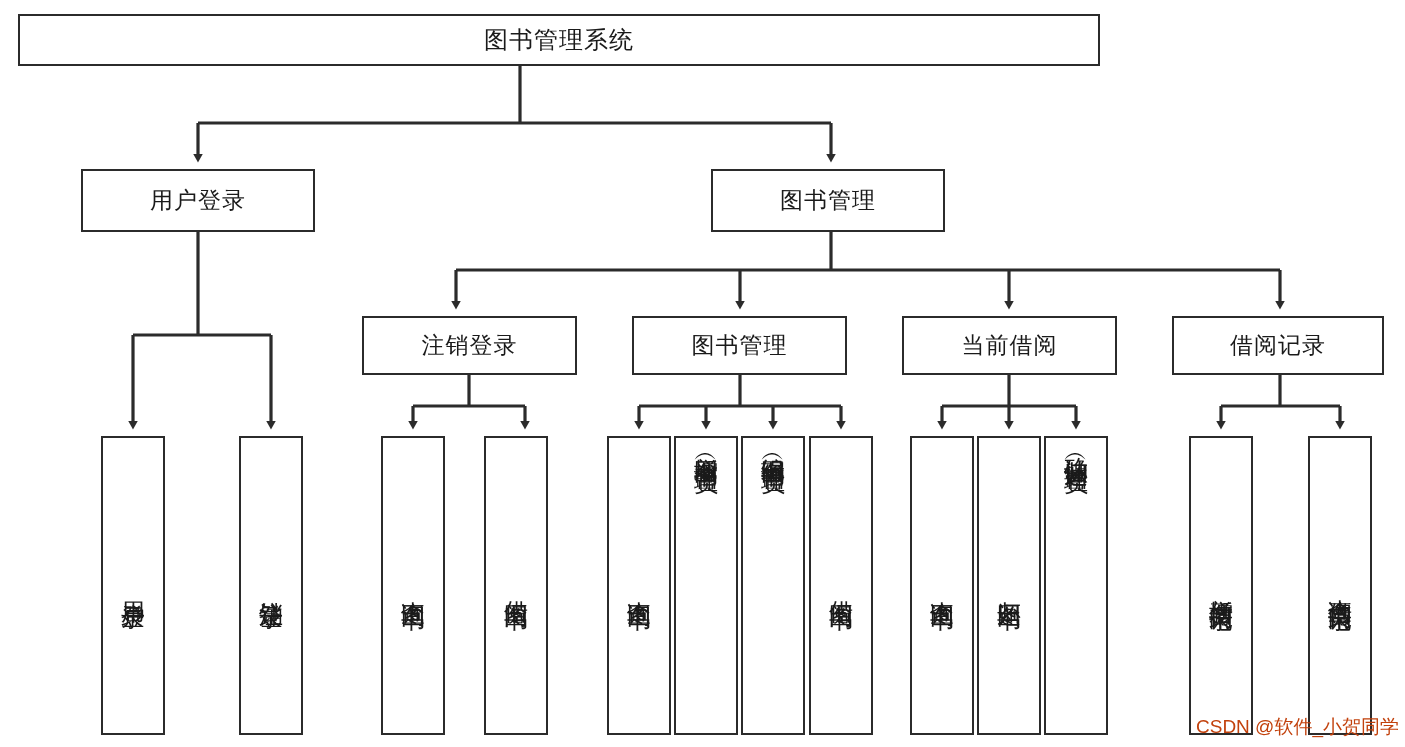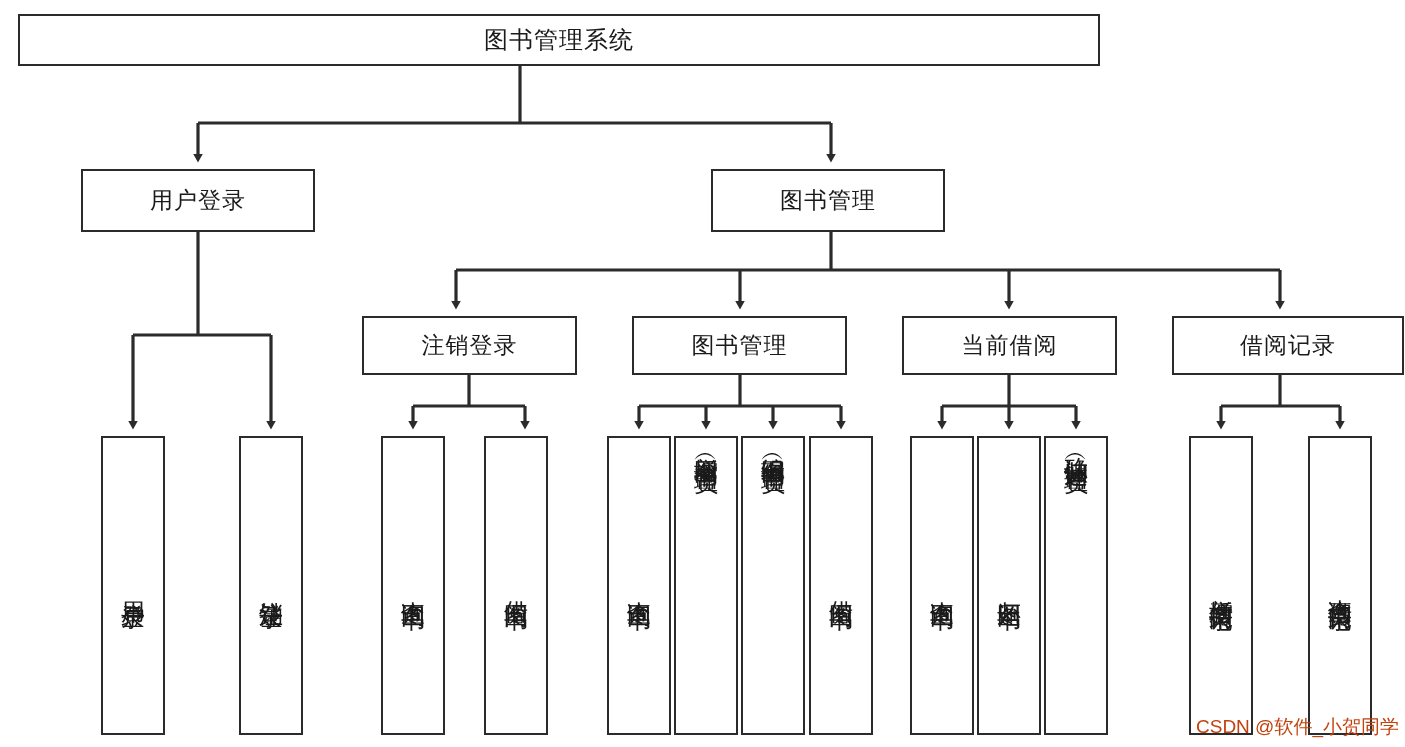--- a/index.html
+++ b/index.html
@@ -146,21 +146,21 @@
   </div>
 
   <div class="node" style="left:632px; top:316px; width:215px; height:59px;">
     <span class="label">图书管理</span>
   </div>
 
   <div class="node" style="left:902px; top:316px; width:215px; height:59px;">
     <span class="label">当前借阅</span>
   </div>
 
-  <div class="node" style="left:1172px; top:316px; width:232px; height:59px;">
+  <div class="node" style="left:1172px; top:316px; width:212px; height:59px;">
     <span class="label">借阅记录</span>
   </div>
 
   <div class="node leaf center-v" style="left:101px; top:436px; width:64px; height:299px;">
     <span class="label">用户登录</span>
   </div>
 
   <div class="node leaf center-v" style="left:239px; top:436px; width:64px; height:299px;">
     <span class="label">注销登录</span>
   </div>

